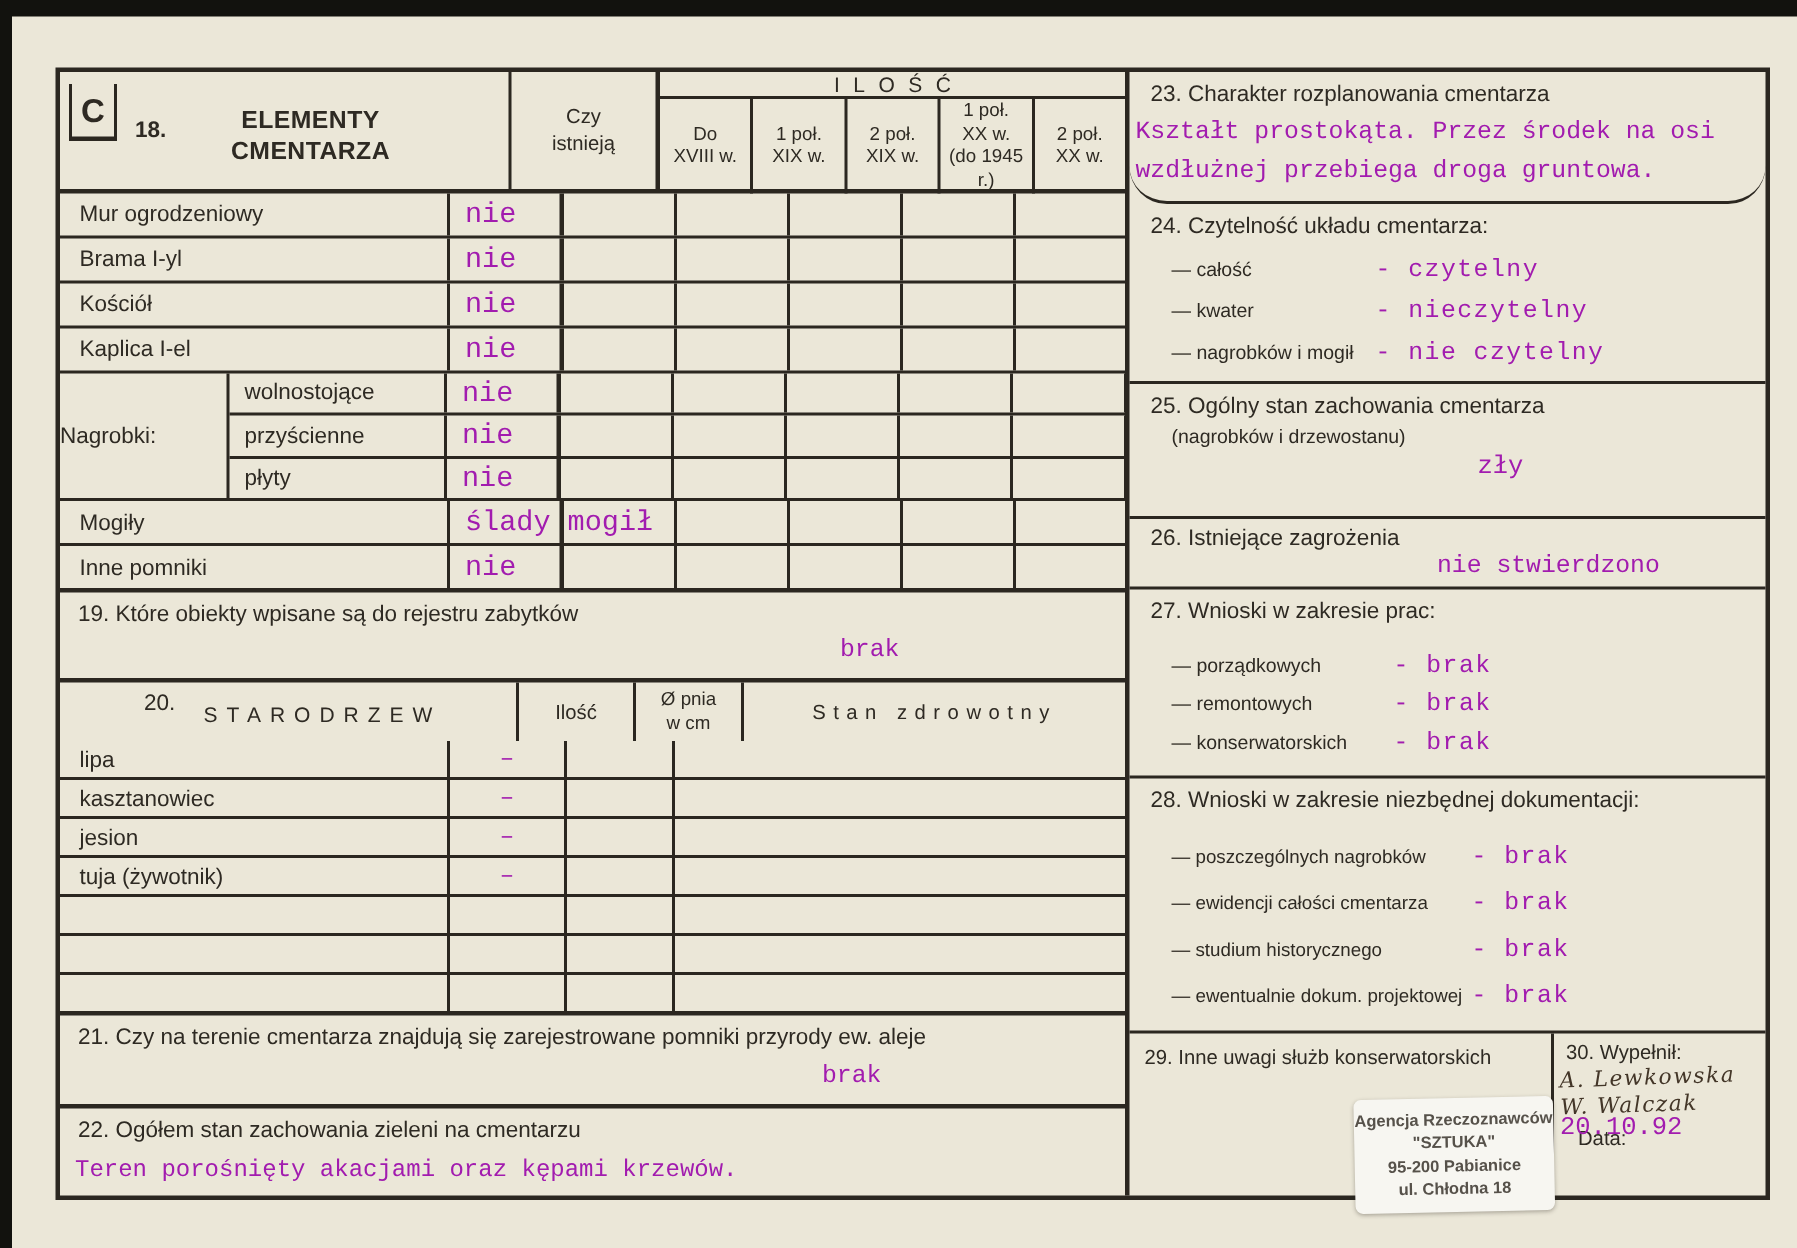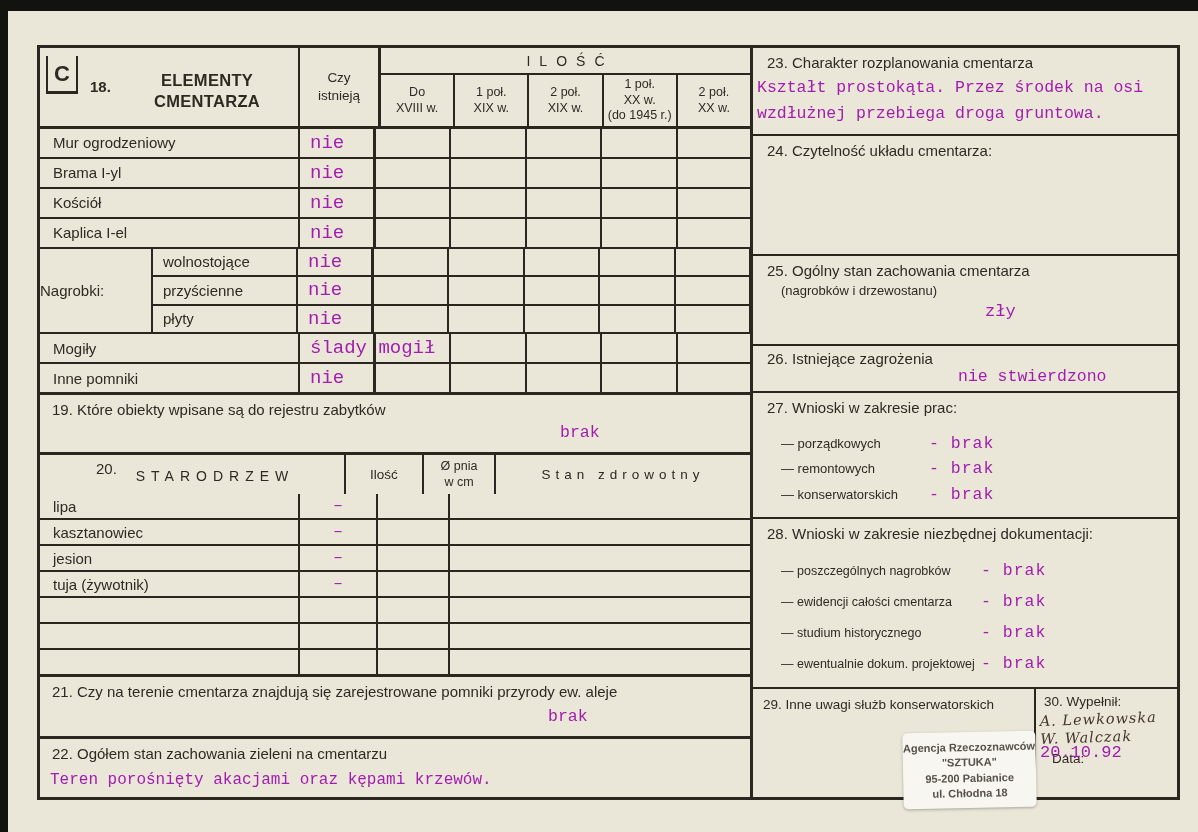--- a/index.html
+++ b/index.html
@@ -22,22 +22,22 @@
   
   .s18h { height:81px; border-bottom:3px solid #2b2720; display:flex; }
   .z-label { width:258px; position:relative; }
   .cbox { position:absolute; left:6px; top:8px; width:32px; height:38px;
           border-left:2px solid #2b2720; border-right:2px solid #2b2720; border-bottom:3px solid #2b2720;
           display:flex; align-items:center; justify-content:center;
           font-size:22px; font-weight:bold; }
   .no18 { position:absolute; left:50px; top:30px; font-size:15px; font-weight:bold; }
   .t18  { position:absolute; left:86px; top:22px; width:162px; text-align:center;
           font-size:16.5px; font-weight:bold; letter-spacing:.3px; line-height:1.25; }
-  .z-exist { width:80px; border-left:2px solid #2b2720; display:flex; align-items:center;
-             justify-content:center; text-align:center; font-size:13.5px; line-height:1.3; }
+  .z-exist { width:98px; border-left:2px solid #2b2720; display:flex; align-items:center;
+             justify-content:center; text-align:center; font-size:13.5px; line-height:1.3;margin-left:41px; }
   .z-qty { flex:1; border-left:3px solid #2b2720; display:flex; flex-direction:column; }
   .qtitle { height:27px; border-bottom:2px solid #2b2720; display:flex; align-items:center;
             justify-content:center; font-size:14px; letter-spacing:9px; padding-left:9px; }
   .qcols { flex:1; display:flex; }
   .qc { flex:1 1 0; display:flex; align-items:center; justify-content:center; text-align:center;
         font-size:12.5px; line-height:1.25; }
   .qc + .qc { border-left:2px solid #2b2720; }
 
   
   .s18b { height:263px; display:flex; flex-direction:column; }
@@ -83,21 +83,21 @@
   .ts { flex:1; border-left:2px solid #2b2720; }
 
   .s21 { height:62px; border-top:3px solid #2b2720; position:relative; }
   .s21 .typed { position:absolute; left:508px; top:30px; font-size:16.5px; }
   .s22 { flex:1; border-top:3px solid #2b2720; position:relative; }
   .s22 .typed { position:absolute; left:10px; top:32px; font-size:16px; }
 
   
   .rsec { position:relative; border-bottom:2px solid #2b2720; }
   .rsec .lab { position:absolute; left:14px; top:6px; font-size:15px; }
-  .s23 { height:88px; }
+  .s23 { height:88px;border-radius:25px; }
   .s23 .typed { position:absolute; left:4px; top:27px; font-size:16.5px; line-height:1.55; }
   .s24 { height:120px; }
   .s25 { height:90px; }
   .s25 .sub { position:absolute; left:28px; top:27px; font-size:13px; }
   .s25 .typed { position:absolute; left:232px; top:46px; font-size:17px; }
   .s26 { height:47px; }
   .s26 .lab { top:4px; }
   .s26 .typed { position:absolute; left:205px; top:21px; font-size:16.5px; }
   .s27 { height:126px; }
   .s28 { height:170px; }
@@ -319,20 +319,34 @@
     <div class="col-right">
 
       <div class="rsec s23">
         <span class="lab">23. Charakter rozplanowania cmentarza</span>
         <div class="typed pre">Kształt prostokąta. Przez środek na osi
 wzdłużnej przebiega droga gruntowa.</div>
       </div>
 
       <div class="rsec s24">
         <span class="lab">24. Czytelność układu cmentarza:</span>
+        <div class="items">
+          <div class="item">
+            <span class="ilab">— całość</span>
+            <span class="typed">- czytelny</span>
+          </div>
+          <div class="item">
+            <span class="ilab">— kwater</span>
+            <span class="typed">- nieczytelny</span>
+          </div>
+          <div class="item">
+            <span class="ilab">— nagrobków i mogił</span>
+            <span class="typed">- nie czytelny</span>
+          </div>
+        </div>
       </div>
 
       <div class="rsec s25">
         <span class="lab">25. Ogólny stan zachowania cmentarza</span>
         <span class="sub">(nagrobków i drzewostanu)</span>
         <span class="typed">zły</span>
       </div>
 
       <div class="rsec s26">
         <span class="lab">26. Istniejące zagrożenia</span>

